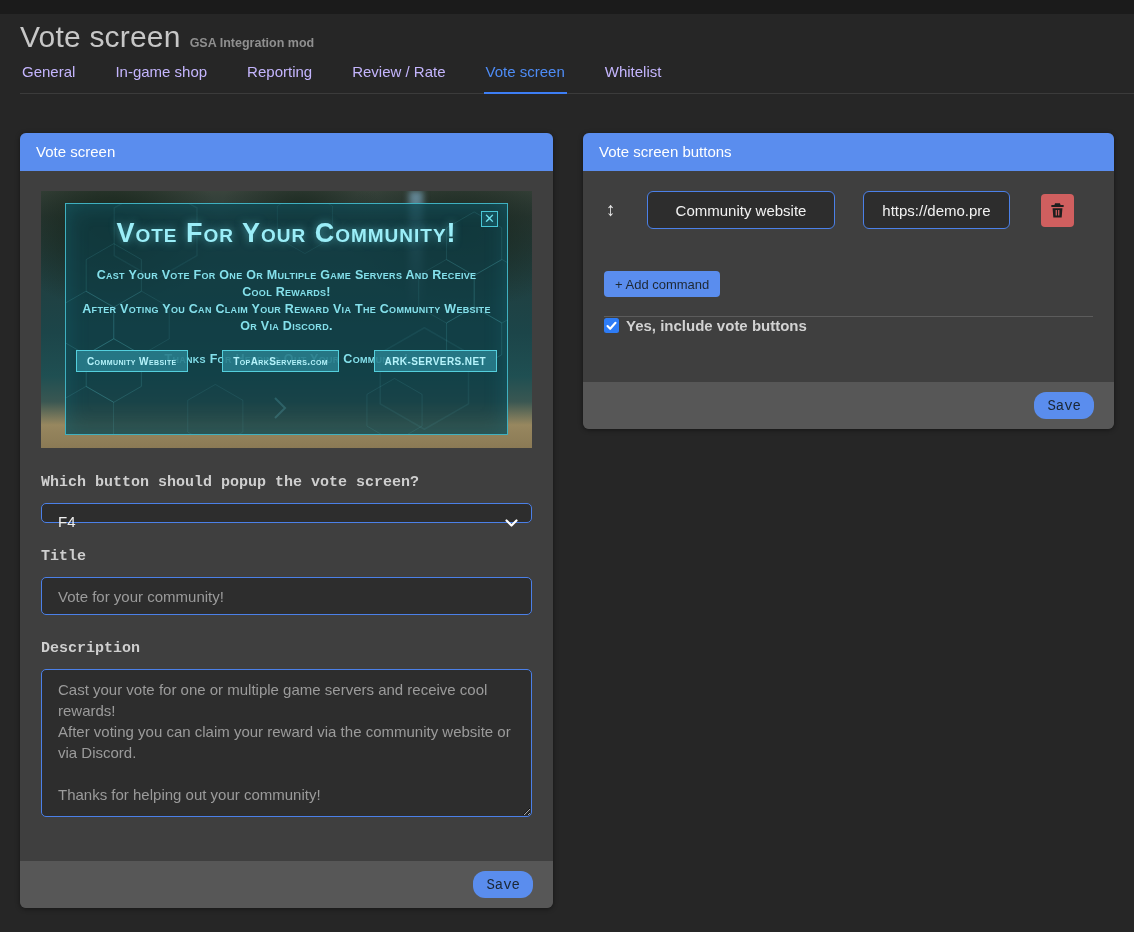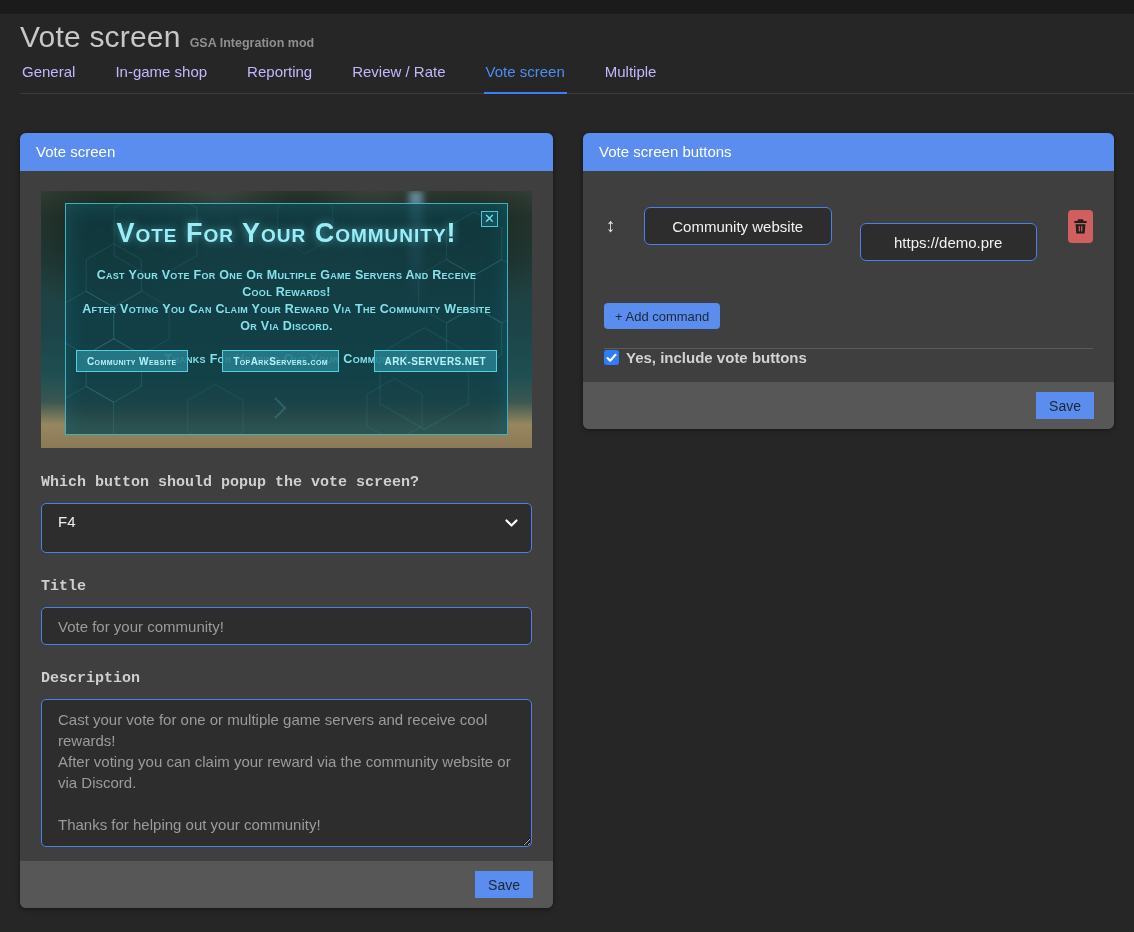--- a/index.html
+++ b/index.html
@@ -23,22 +23,22 @@
   .tab.active { color:#4e8cf5; border-bottom:2px solid #3d7ef5; padding-bottom:10px; margin-bottom:-1px; }
 
   
   .card { position:absolute; border-radius:6px; overflow:hidden; background:var(--card-bg);
           display:flex; flex-direction:column; box-shadow:0 1px 5px rgba(0,0,0,.45); }
   .card-left  { left:20px;  top:133px; width:533px; height:775px; }
   .card-right { left:583px; top:133px; width:531px; height:296px;justify-content:center; }
   .card-header { background:var(--header-blue); color:#fff; font-size:15px; padding:10px 16px; height:38px; flex:none; }
   .card-body { flex:1; padding:20px 21px 0 21px; position:relative; }
   .card-footer { background:var(--footer-bg); height:47px; flex:none; display:flex; align-items:center; justify-content:flex-end; padding:0 20px; }
-  .btn-primary { background:var(--accent-blue); color:#1b2735; font-size:14px; border:none; border-radius:0;
-                 height:27px; padding:0 13px; cursor:pointer; font-family:Liberation Sans, sans-serif; }
+  .btn-primary { background:var(--accent-blue); color:#1b2735; font-size:14px; border:none; border-radius:12px;
+                 height:27px; padding:0 13px; cursor:pointer; font-family:Liberation Mono, monospace; }
 
   
   .preview {
     position:relative; width:491px; height:257px; overflow:hidden;
     background:
       linear-gradient(180deg,#39443c 0%, #2b3a36 10%, #223e3e 28%, #1c4549 55%, #1f4f52 72%, #3a5752 82%, #97875f 91%, #8b7a55 100%);
   }
   .foliage { position:absolute; pointer-events:none; }
   .fol-1 { left:-40px; top:-50px; width:220px; height:170px; background:radial-gradient(ellipse at center, rgba(18,32,20,.85), rgba(18,32,20,0) 70%); }
   .fol-2 { right:-50px; top:-40px; width:240px; height:160px; background:radial-gradient(ellipse at center, rgba(20,34,24,.8), rgba(20,34,24,0) 70%); }
@@ -60,39 +60,39 @@
   .popup-text.second { margin-top:16px; }
   .popup-buttons { position:absolute; left:10px; right:10px; bottom:62px; display:flex; justify-content:space-between; }
   .popup-btn { background:rgba(40,124,139,.9); border:1px solid #54cfdd; color:#b5f3fb; font-variant:small-caps;
                font-weight:700; font-size:10px; letter-spacing:.4px; min-width:104px; height:22px;
                display:flex; align-items:center; justify-content:center; padding:0 10px; cursor:pointer; }
   .water-chevron { position:absolute; left:47%; bottom:14px; opacity:.55; }
 
   
   .field-label { font-size:15px; font-weight:700; color:#cfcfcf; margin-top:25px;font-family:Liberation Mono, monospace; }
   .field-label.first { margin-top:26px; }
-  .select-box { position:relative; margin-top:12px; height:50px; background:var(--input-bg);
+  .select-box { position:relative; margin-top:12px; height:20px; background:var(--input-bg);
                 border:1.5px solid var(--input-border); border-radius:5px; color:#efefef; font-size:15px;
                 line-height:35px; padding-left:16px; cursor:pointer; }
   .select-chevron { position:absolute; right:13px; top:15px; }
   .text-input { display:block; width:100%; margin-top:12px; height:38px; background:var(--input-bg);
                 border:1.5px solid var(--input-border); border-radius:5px; color:#9b9b9b; font-size:15px;
                 padding:0 16px; font-family:inherit; outline:none; }
   .text-area { display:block; width:100%; margin-top:12px; height:148px; background:var(--input-bg);
                border:1.5px solid var(--input-border); border-radius:5px; color:#9b9b9b; font-size:15px;
                line-height:21px; padding:9px 16px; font-family:inherit; outline:none; resize:both; overflow:hidden; }
 
   
   .cmd-row { display:flex; align-items:center; margin-top:0; }
   .drag-handle { width:14px; font-size:19px; font-weight:700; color:#e8e8e8; cursor:grab; margin-left:2px; }
   .cmd-input { height:38px; background:var(--input-bg); border:1.5px solid var(--input-border); border-radius:6px;
                color:#f2f2f2; font-size:15px; text-align:center; font-family:inherit; outline:none; padding:0 8px;
                white-space:nowrap; overflow:hidden; }
   .cmd-name { width:188px; margin-left:27px; }
-  .cmd-url  { width:177px; margin-left:28px;margin-top:32px; }
+  .cmd-url  { width:147px; margin-left:28px; }
   .btn-delete { width:33px; height:33px; margin-left:31px; background:var(--danger-red); border:none; border-radius:4px;
                 display:flex; align-items:center; justify-content:center; cursor:pointer; }
   .btn-add { margin-top:42px; background:var(--accent-blue); color:#1e2833; border:none; border-radius:4px;
              font-size:13px; height:26px; padding:0 11px; cursor:pointer; font-family:inherit; }
   .divider { border:none; border-top:1px solid #5c5c5c; margin-top:19px; }
   .check-row { display:flex; align-items:center; margin-top:0; cursor:pointer; }
   .checkbox { width:15px; height:15px; background:var(--checkbox-blue); border-radius:2.5px;
               display:flex; align-items:center; justify-content:center; flex:none; }
   .check-label { font-size:15px; font-weight:700; color:#d2d2d2; margin-left:7px; }
 </style>
@@ -105,21 +105,21 @@
   <div class="page-title">Vote screen</div>
   <div class="page-subtitle">GSA Integration mod</div>
 </div>
 
 <div class="tabs">
   <div class="tab">General</div>
   <div class="tab">In-game shop</div>
   <div class="tab">Reporting</div>
   <div class="tab">Review / Rate</div>
   <div class="tab active">Vote screen</div>
-  <div class="tab">Multiple</div>
+  <div class="tab">Whitelist</div>
 </div>
 
 <div class="card card-left">
   <div class="card-header">Vote screen</div>
   <div class="card-body">
 
     <div class="preview">
       <div class="foliage fol-1"></div>
       <div class="foliage fol-2"></div>
       <div class="foliage fol-3"></div>

